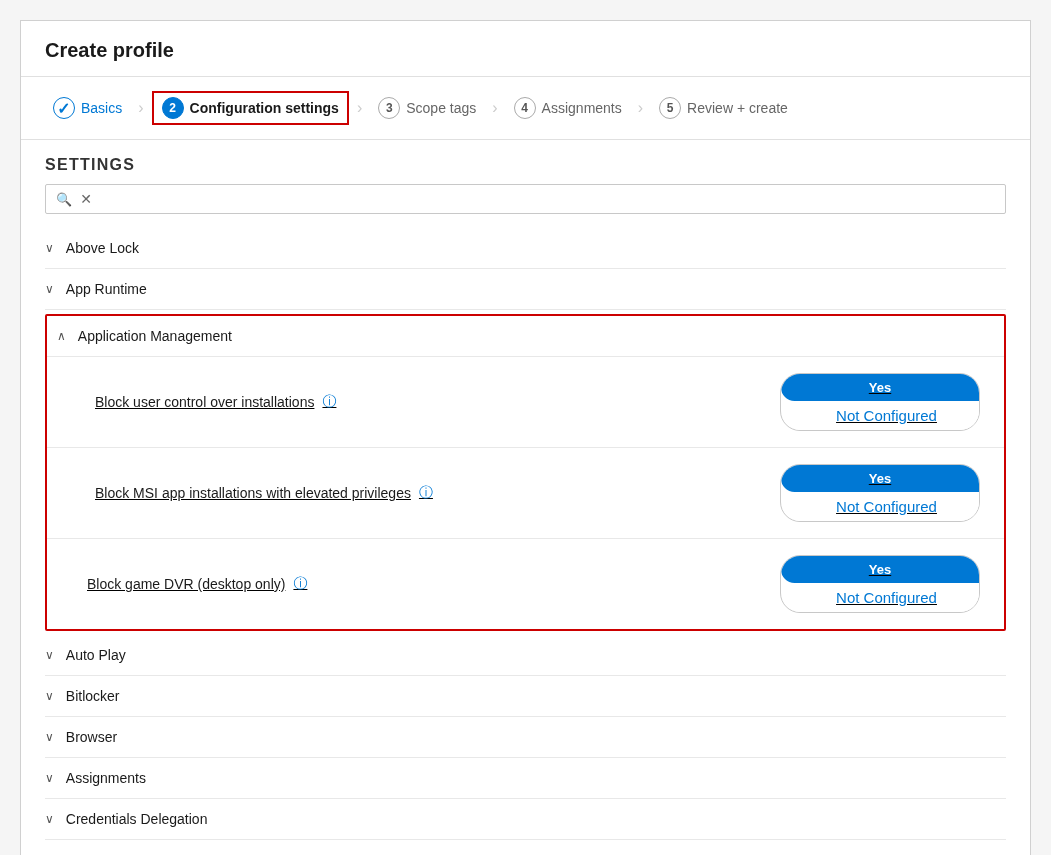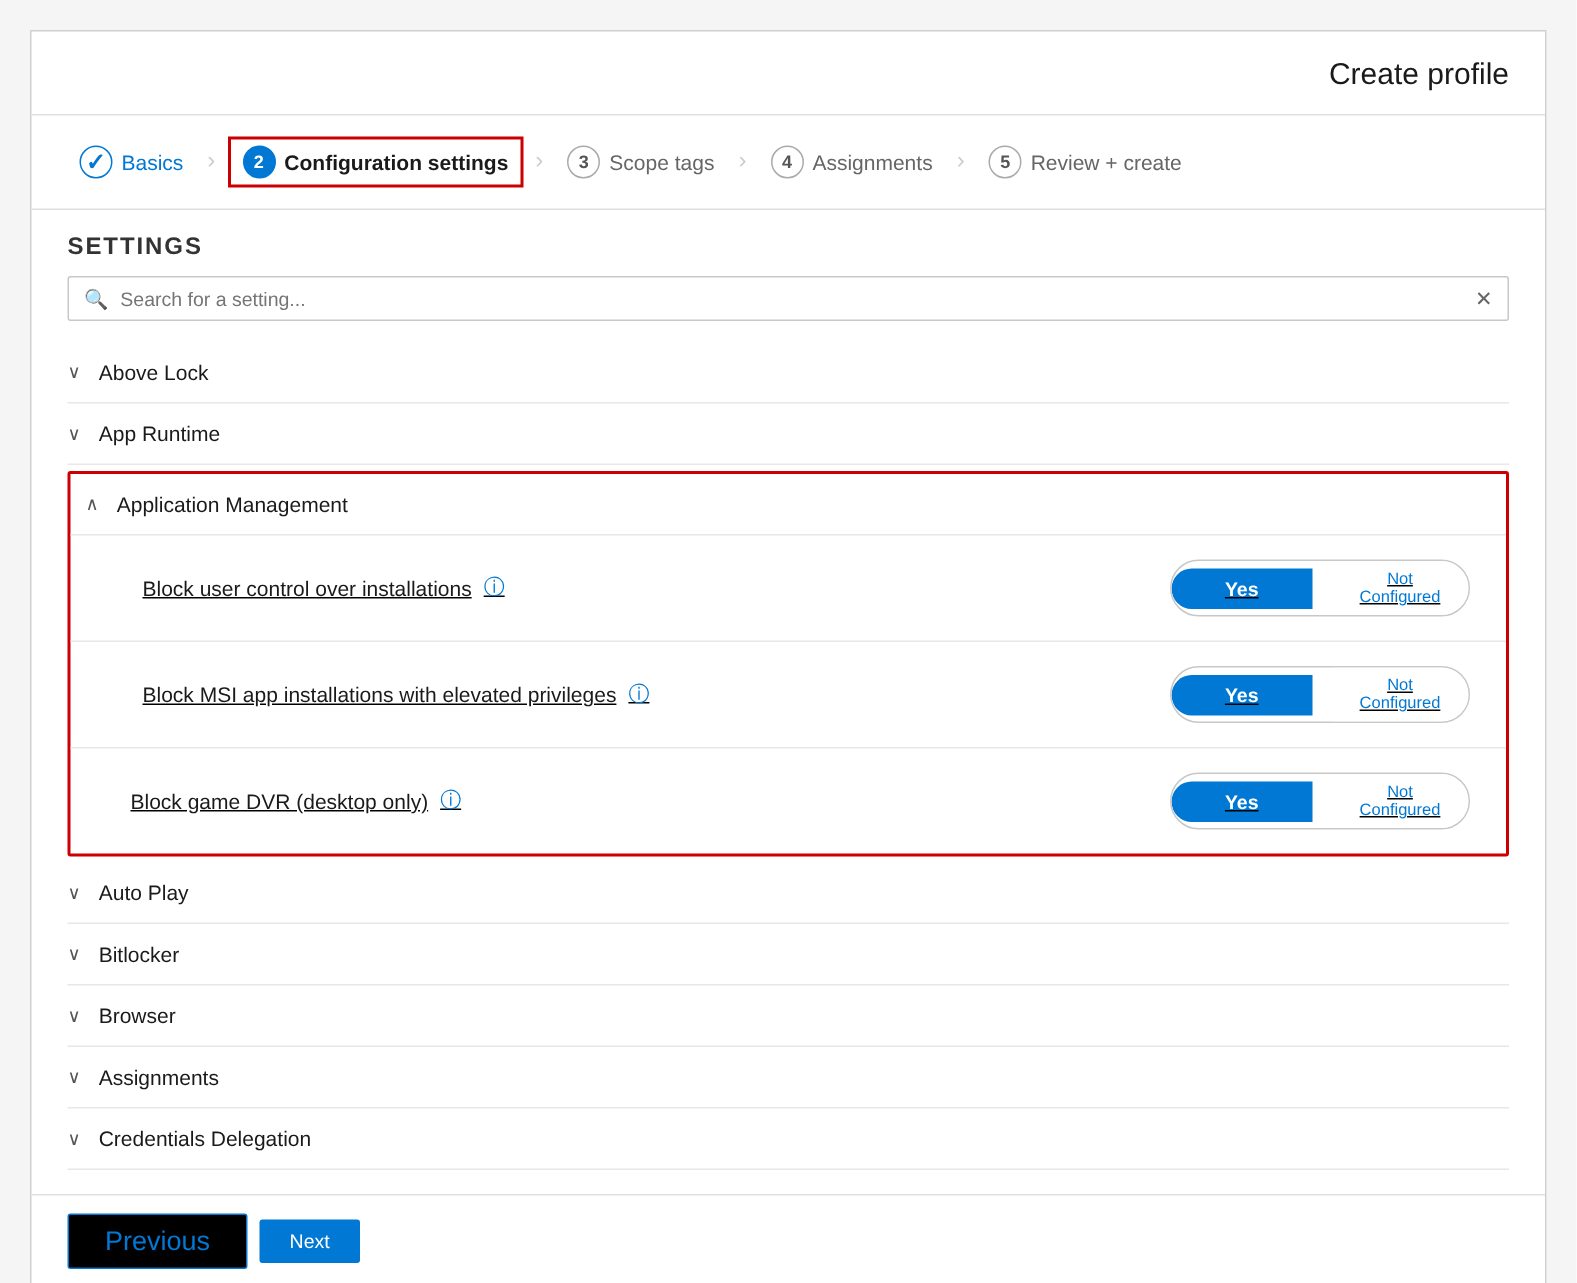--- a/index.html
+++ b/index.html
@@ -16,25 +16,24 @@
     .container {
       background: #fff;
       border: 1px solid #d0d0d0;
       width: 1011px;
       min-height: 815px;
       display: flex;
       flex-direction: column;
     }
     .page-title {
       font-size: 20px;
-      font-weight: 400;
+      font-weight: 700;
       color: #1a1a1a;
       padding: 18px 24px 14px 24px;
       border-bottom: 1px solid #e0e0e0;
-      text-align: right;
     }
     .wizard-steps {
       display: flex;
       align-items: center;
       padding: 14px 24px;
       border-bottom: 1px solid #e0e0e0;
       gap: 6px;
     }
     .step {
       display: flex;
@@ -174,41 +173,41 @@
       flex: 1;
       max-width: 520px;
     }
     .info-icon {
       color: #0078d4;
       font-size: 14px;
       cursor: pointer;
     }
     .toggle-control {
       display: flex;
-      align-items: center;
       border: 1.5px solid #c8c8c8;
       border-radius: 20px;
       overflow: hidden;
       width: 200px;
+      flex-direction: column;
     }
     .toggle-yes {
       background: #0078d4;
       color: #fff;
       padding: 6px 24px;
       font-size: 13px;
       font-weight: 600;
       cursor: pointer;
       flex: 1;
       text-align: center;
       border-radius: 18px 0 0 18px;
     }
     .toggle-not-configured {
       color: #0078d4;
       padding: 6px 16px;
-      font-size: 11px;
+      font-size: 15px;
       cursor: pointer;
       flex: 1.3;
       text-align: center;
       background: #fff;
       margin-left: 13px;
     }
     .footer {
       display: flex;
       align-items: center;
       padding: 12px 24px;
@@ -279,21 +278,20 @@
       <span class="step-number">5</span>
       <span>Review + create</span>
     </div>
   </div>
 
   <div class="content">
     <div class="section-label">SETTINGS</div>
 
     <div class="search-bar">
       <span class="search-icon">🔍</span>
-      <input type="text" placeholder="Search for a setting..." style="">
       <span class="clear-icon">✕</span>
     </div>
 
     <div class="category-row">
       <span class="chevron">∨</span>
       <span>Above Lock</span>
     </div>
 
     <div class="category-row">
       <span class="chevron">∨</span>

